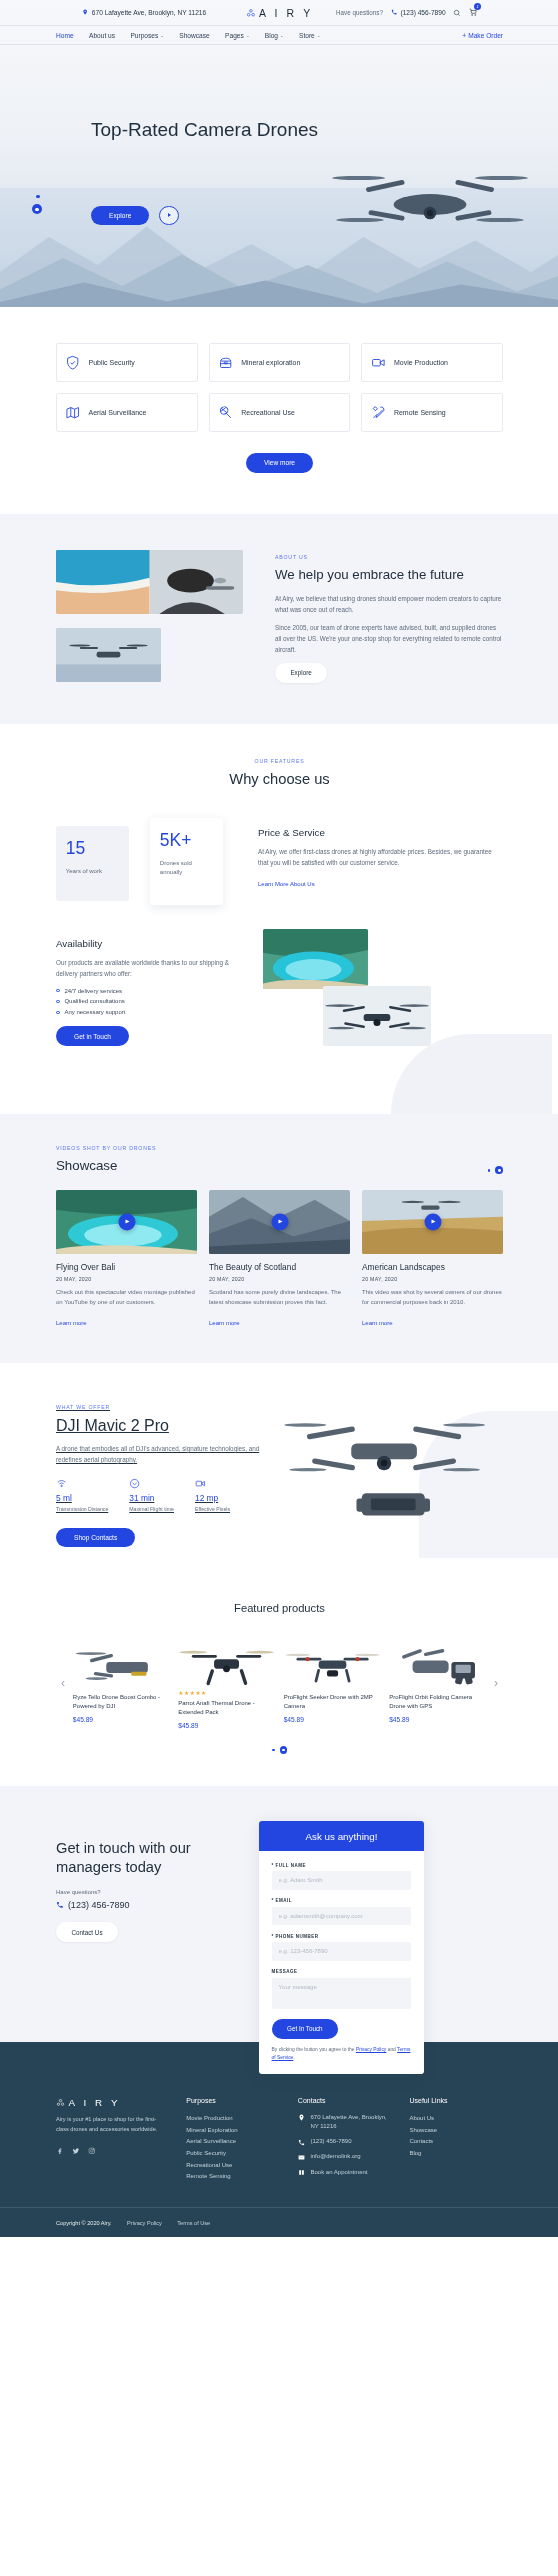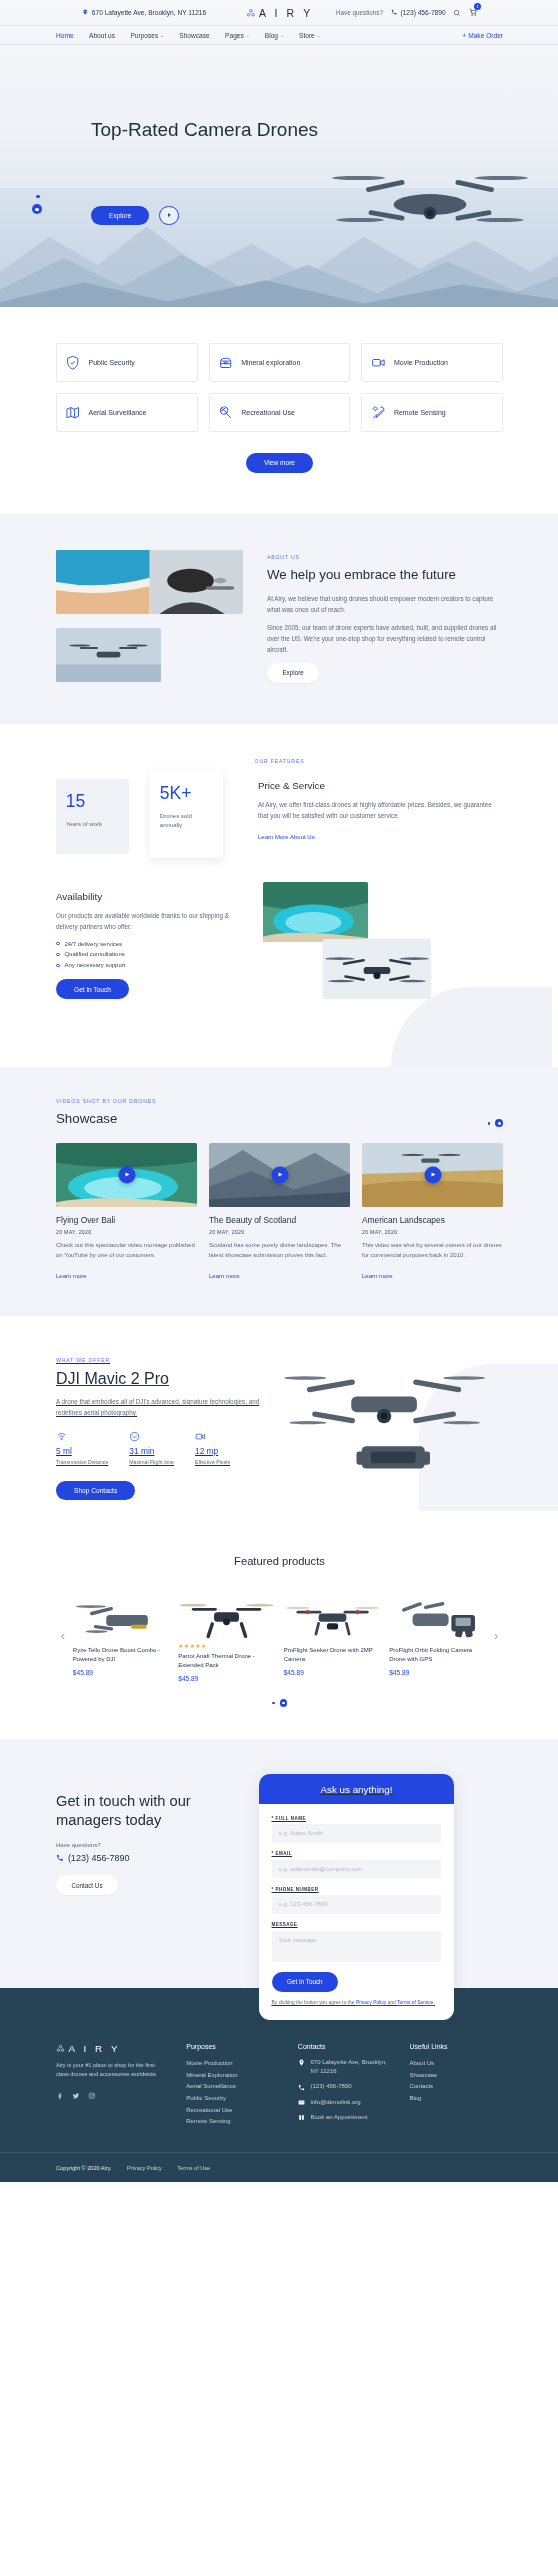--- a/index.html
+++ b/index.html
@@ -100,21 +100,21 @@
     border:0.7px solid #e7eaf0; background:#fff; border-radius:2.1px;
     padding: 9.8px 8.4px; display:flex; align-items:center; gap:7.7px; min-height:39px;
     cursor:pointer;
   }
   .cat-card .ico { flex: 0 0 15.4px; height:15.4px; color:#2346e0; }
   .cat-card .lbl { font-size:7px; line-height:1.35; color:#2a3a4c; }
   .view-more-wrap { text-align:center; margin-top: 21px; }
 
   
   .sec-about { background:#f3f4f9; padding: 36px 0 41px; }
-  .about-row { display:flex; gap: 24px; }
+  .about-row { display:flex; gap: 32px; }
   .about-imgs { width: 187px; }
   .ph { border-radius:1.4px; overflow:hidden; position:relative; }
   .ph1 { height: 64px; display:flex; }
   .ph1 .half { width:50%; height:100%; }
   .ph2 { height: 54px; width: 105px; margin-top: 14px; }
   .about-text { flex:1; padding-top: 4.2px;}
   .eyebrow { font-size:5.2px; letter-spacing:0.8px; color:#5b76f0; margin-bottom:6.3px; }
   .h2 { font-size:13.3px; line-height:1.3; font-weight:400; color:#22313f; margin-bottom:9px; }
   .p { font-size:6.3px; line-height:1.75; color:#5d6b7c; margin-bottom:7.7px; }
   .btn-ghost {
@@ -201,22 +201,22 @@
 
   
   .sec-contact { background:#f3f4f9; padding: 35px 0 0; position:relative;}
   .contact-row { display:flex; gap: 28px; align-items:flex-start; }
   .contact-left { width: 175px; padding-top: 18px; }
   .h1c { font-size:14.7px; line-height:1.28; font-weight:400; color:#22313f; margin-bottom:12.6px;}
   .small-q { font-size:6px; color:#5d6b7c; margin-bottom:4.9px;}
   .tel { font-size:9px; color:#22313f; display:flex; align-items:center; gap:4.2px; margin-bottom:12.6px;}
   .tel svg { fill:#2346e0; }
   .form-card {
-    width: 195px; background:#fff; border-radius:11px; overflow:hidden;
-    box-shadow: 0 2.8px 15.4px rgba(30,50,90,.10); position:relative; z-index:3;text-decoration:underline;
+    width: 165px; background:#fff; border-radius:3px; overflow:hidden;
+    box-shadow: 0 2.8px 15.4px rgba(30,50,90,.10); position:relative; z-index:3;
   }
   .form-head { background:#2346e0; color:#fff; text-align:center; font-size:9.8px; padding: 9.8px 0;}
   .form-body { padding: 11.2px 12.6px 12.6px; }
   .flabel { font-size:4.5px; letter-spacing:0.5px; color:#22313f; font-weight:bold; margin-bottom:3.5px;}
   .finput {
     width:100%; background:#f3f4f8; border:none; border-radius:1.4px;
     padding: 6.3px 7px; font-size:6px; color:#22313f; font-family:inherit; margin-bottom:8.4px;
   }
   .finput::placeholder { color:#b2bac5; }
   textarea.finput { height: 31px; resize:none; }
@@ -503,20 +503,21 @@
         <p class="p">At Airy, we believe that using drones should empower modern creators to capture what was once out of reach.</p>
         <p class="p">Since 2005, our team of drone experts have advised, built, and supplied drones all over the US. We're your one-stop shop for everything related to remote control aircraft.</p>
         <button class="btn-ghost">Explore</button>
       </div>
     </div>
   </section>
 
   <section class="sec-features">
     <div class="inner">
       <div class="eyebrow-c">OUR FEATURES</div>
+      <h2 class="h2-c">Why choose us</h2>
 
       <div class="feat-row">
         <div class="stat-box stat-a">
           <div class="stat-num">15</div>
           <div class="stat-lbl">Years of work</div>
         </div>
         <div class="stat-box stat-b">
           <div class="stat-num">5K+</div>
           <div class="stat-lbl">Drones sold annually</div>
         </div>

